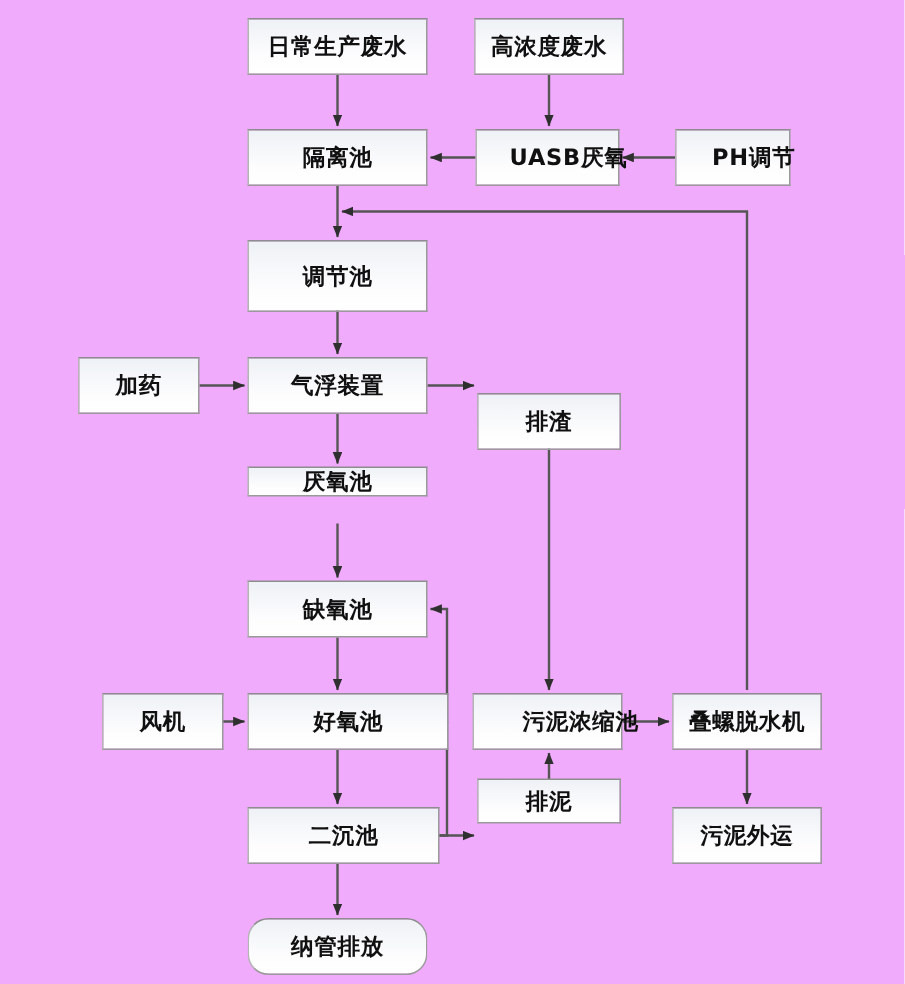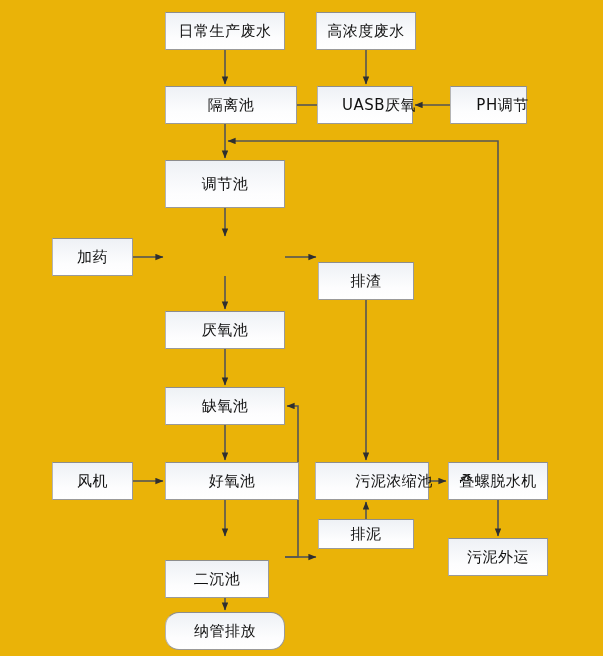--- a/index.html
+++ b/index.html
@@ -7,22 +7,23 @@
     padding: 0;
     background: #ffffff;
   }
   body {
     font-family: "DejaVu Sans", "Liberation Sans", sans-serif;
   }
   #canvas {
     position: relative;
     width: 603px;
     height: 656px;
-    background: #eab308;
+    background: #f0abfc;
     overflow: hidden;
+    font-weight: bold;
   }
   #edges {
     position: absolute;
     left: 0;
     top: 0;
     width: 603px;
     height: 656px;
     pointer-events: none;
   }
   .node {
@@ -107,57 +108,60 @@
       <path d="M285,557 L298,557 L298,481"></path>
     </g>
   </svg>
 
   <div class="node" style="left: 165px; top: 12px; width: 120px; height: 38px;">
     <span class="label">日常生产废水</span>
   </div>
   <div class="node" style="left: 316px; top: 12px; width: 100px; height: 38px;">
     <span class="label">高浓度废水</span>
   </div>
-  <div class="node" style="left: 165px; top: 86px; width: 132px; height: 38px;">
+  <div class="node" style="left: 165px; top: 86px; width: 120px; height: 38px;">
     <span class="label">隔离池</span>
   </div>
   <div class="node" style="left: 317px; top: 86px; width: 96px; height: 38px; padding-left: 28px;">
     <span class="label">UASB厌氧</span>
   </div>
   <div class="node" style="left: 450px; top: 86px; width: 77px; height: 38px; padding-left: 28px;">
     <span class="label">PH调节</span>
   </div>
   <div class="node" style="left: 165px; top: 160px; width: 120px; height: 48px;">
     <span class="label">调节池</span>
   </div>
   <div class="node" style="left: 52px; top: 238px; width: 81px; height: 38px;">
     <span class="label">加药</span>
   </div>
+  <div class="node" style="left: 165px; top: 238px; width: 120px; height: 38px;">
+    <span class="label">气浮装置</span>
+  </div>
   <div class="node" style="left: 318px; top: 238px; width: 96px; height: 38px; margin-top: 24px;">
     <span class="label">排渣</span>
   </div>
-  <div class="node" style="left: 165px; top: 311px; width: 120px; height: 38px;">
+  <div class="node" style="left: 165px; top: 311px; width: 120px; height: 20px;">
     <span class="label">厌氧池</span>
   </div>
   <div class="node" style="left: 165px; top: 387px; width: 120px; height: 38px;">
     <span class="label">缺氧池</span>
   </div>
-  <div class="node" style="left: 52px; top: 462px; width: 81px; height: 38px; justify-content: center;">
+  <div class="node" style="left: 68px; top: 462px; width: 81px; height: 38px; justify-content: center;">
     <span class="label">风机</span>
   </div>
   <div class="node" style="left: 165px; top: 462px; width: 134px; height: 38px;">
     <span class="label">好氧池</span>
   </div>
-  <div class="node" style="left: 315px; top: 462px; width: 114px; height: 38px; padding-left: 44px;">
+  <div class="node" style="left: 315px; top: 462px; width: 100px; height: 38px; padding-left: 44px;">
     <span class="label">污泥浓缩池</span>
   </div>
   <div class="node" style="left: 448px; top: 462px; width: 100px; height: 38px;">
     <span class="label">叠螺脱水机</span>
   </div>
-  <div class="node" style="left: 165px; top: 560px; width: 104px; height: 38px;">
+  <div class="node" style="left: 165px; top: 538px; width: 128px; height: 38px;">
     <span class="label">二沉池</span>
   </div>
   <div class="node" style="left: 318px; top: 519px; width: 96px; height: 30px;">
     <span class="label">排泥</span>
   </div>
   <div class="node" style="left: 448px; top: 538px; width: 100px; height: 38px;">
     <span class="label">污泥外运</span>
   </div>
   <div class="node" style="left: 165px; top: 612px; width: 120px; height: 38px; border-radius: 14px;">
     <span class="label">纳管排放</span>

